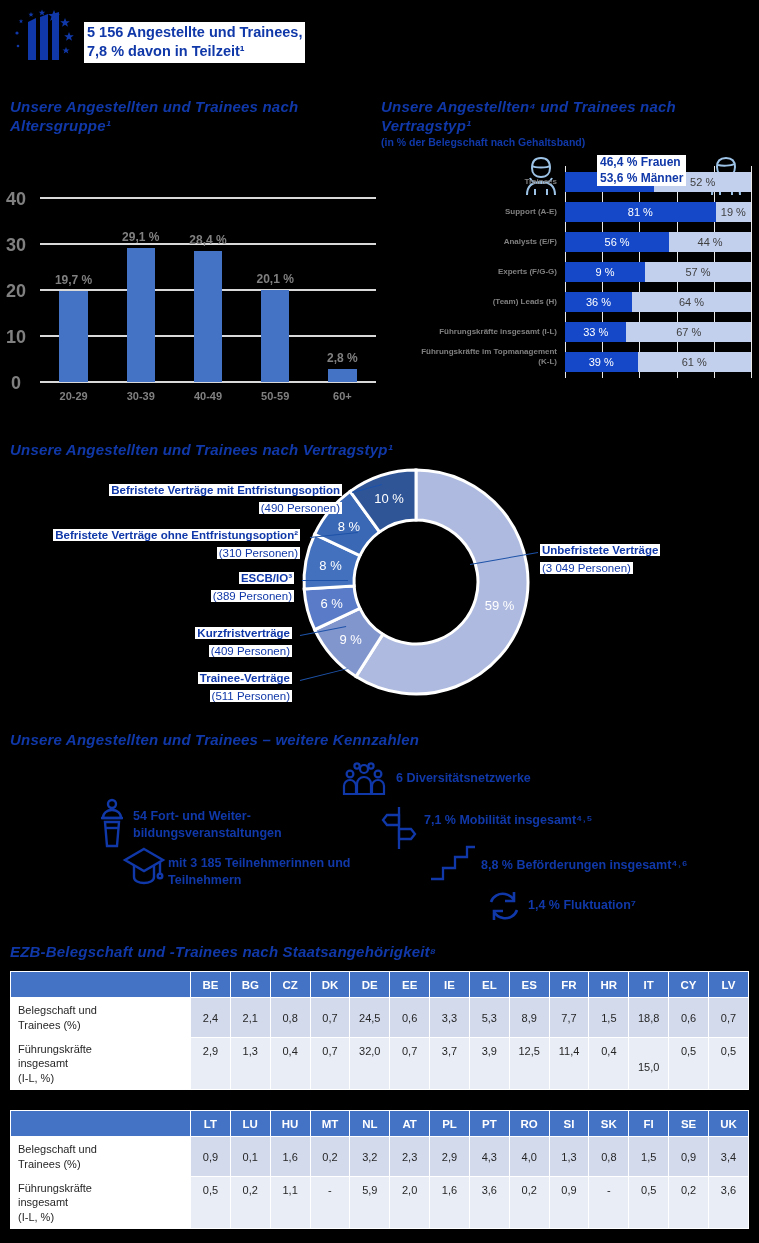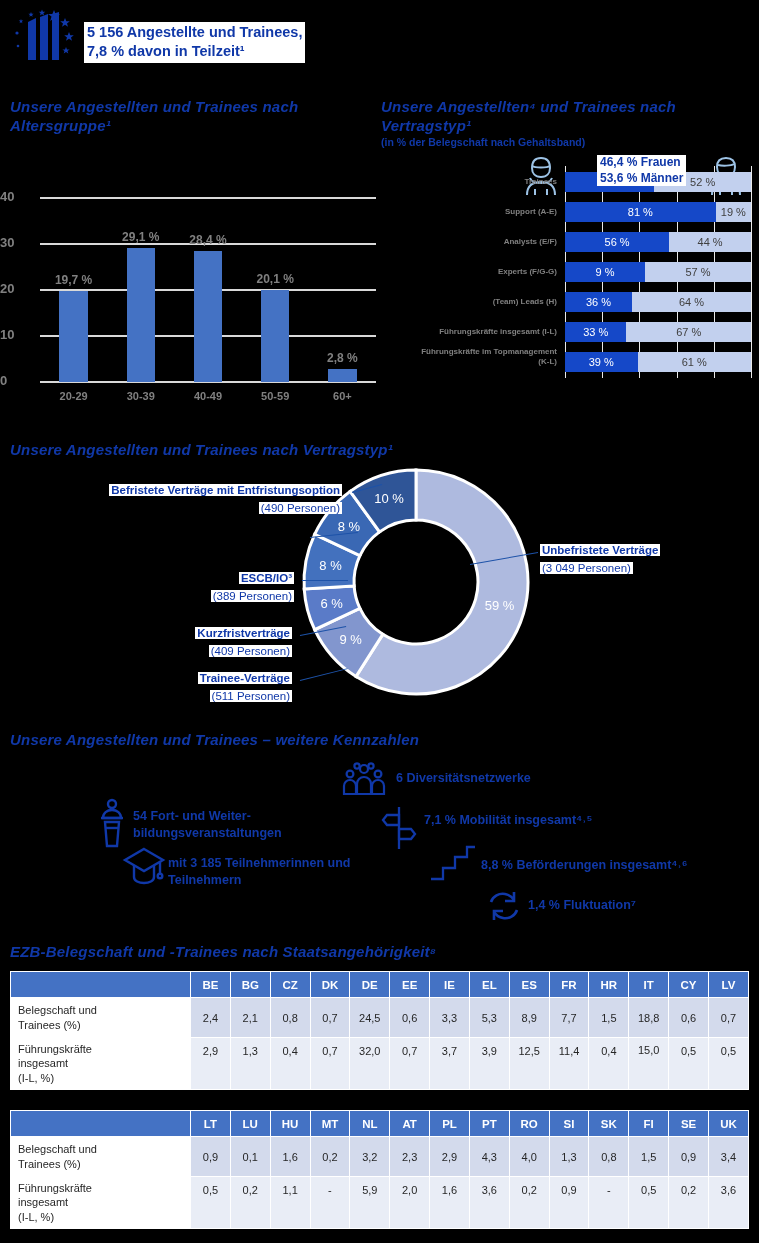--- a/index.html
+++ b/index.html
@@ -34,22 +34,22 @@
 
   #t-age  { left:10px;  top:98px;  width:350px; }
   #t-gen  { left:381px; top:98px;  width:372px; }
   #t-con  { left:10px;  top:441px; width:500px; }
   #t-kpi  { left:10px;  top:731px; width:560px; }
   #t-nat  { left:10px;  top:943px; width:600px; }
 
   
   #barchart { left:0px; top:190px; width:380px; height:225px; }
   .gridline { position:absolute; left:40px; right:4px; height:2px; background:#d9d9d9; }
-  .ytick { position:absolute; left:0; width:32px; text-align:left;
-           color:#808080; font-size:13px; font-weight:bold; }
+  .ytick { position:absolute; left:0; width:32px; text-align:center;
+           color:#808080; font-size:18px; font-weight:bold; }
   .bar { position:absolute; background:#4472c4; }
   .barlabel { position:absolute; color:#808080; font-size:12px; font-weight:bold;
               text-align:center; white-space:nowrap; }
   .xlabel { position:absolute; color:#808080; font-size:11px; font-weight:bold;
             text-align:center; }
 
   
   #genderchart { left:381px; top:148px; width:378px; height:245px; }
   .glabel { position:absolute; right:194px; text-align:right;
             color:#808080; font-size:8px; font-weight:bold; line-height:1.2; }
@@ -237,20 +237,21 @@
       <path d="M4.221006416033589 123.03253818728317 A112 112 0 0 1 14.6593701238058 68.31271934471191 L59.90072274710678 89.60168392296552 A62 62 0 0 0 54.122342837447164 119.89301221081747 Z" fill="#4371be" stroke="#ffffff" stroke-width="3"></path>
       <text x="30.54100918660407" y="103.69782563104202" text-anchor="middle" fill="#ffffff" font-size="13" font-family="&quot;Liberation Sans&quot;, sans-serif">8 %</text>
       <path d="M14.6593701238058 68.31271934471191 A112 112 0 0 1 50.168051743243 25.3900966300059 L79.55731435786666 65.84094634875326 A62 62 0 0 0 59.90072274710678 89.60168392296552 Z" fill="#3a68b4" stroke="#ffffff" stroke-width="3"></path>
       <text x="48.965347878506336" y="64.544112891864" text-anchor="middle" fill="#ffffff" font-size="13" font-family="&quot;Liberation Sans&quot;, sans-serif">8 %</text>
       <path d="M50.168051743243 25.3900966300059 A112 112 0 0 1 115.99999999999999 4 L115.99999999999999 54 A62 62 0 0 0 79.55731435786666 65.84094634875326 Z" fill="#2f5597" stroke="#ffffff" stroke-width="3"></path>
       <text x="89.11552148937956" y="37.25808308232165" text-anchor="middle" fill="#ffffff" font-size="13" font-family="&quot;Liberation Sans&quot;, sans-serif">10 %</text>
     </svg></div>
 <div class="abs" id="callouts" style="left:0;top:440px;width:759px;height:270px;">
     <div class="call" style="left: 84px; top: 40px; width: 258px; text-align: right;"><b>Befristete Verträge mit Entfristungsoption</b><br><span>(490 Personen)</span></div>
     <div class="leader" style="left: 352px; top: 52px; width: 31.0483px; transform: rotate(-14.9314deg);"></div>
+    <div class="call" style="left: 20px; top: 85px; width: 280px; text-align: right;"><b>Befristete Verträge ohne Entfristungsoption²</b><br><span>(310 Personen)</span></div>
     <div class="leader" style="left: 310px; top: 97px; width: 48.2597px; transform: rotate(-5.94686deg);"></div>
     <div class="call" style="left: 160px; top: 128px; width: 134px; text-align: right;"><b>ESCB/IO³</b><br><span>(389 Personen)</span></div>
     <div class="leader" style="left: 302px; top: 140px; width: 46px; transform: rotate(0deg);"></div>
     <div class="call" style="left: 148px; top: 183px; width: 144px; text-align: right;"><b>Kurzfristverträge</b><br><span>(409 Personen)</span></div>
     <div class="leader" style="left: 300px; top: 195px; width: 46.8722px; transform: rotate(-11.0702deg);"></div>
     <div class="call" style="left: 138px; top: 228px; width: 154px; text-align: right;"><b>Trainee-Verträge</b><br><span>(511 Personen)</span></div>
     <div class="leader" style="left: 300px; top: 240px; width: 49.4773px; transform: rotate(-14.0362deg);"></div>
     <div class="call" style="left: 540px; top: 100px; width: 180px;"><b>Unbefristete Verträge</b><br><span>(3 049 Personen)</span></div>
     <div class="leader" style="left: 538px; top: 112px; width: 69.0507px; transform: rotate(169.992deg);"></div>
   </div>
@@ -385,21 +386,21 @@
         <td style="vertical-align: top; padding-top: 7px;">1,3</td>
         <td style="vertical-align: top; padding-top: 7px;">0,4</td>
         <td style="vertical-align: top; padding-top: 7px;">0,7</td>
         <td style="vertical-align: top; padding-top: 7px;">32,0</td>
         <td style="vertical-align: top; padding-top: 7px;">0,7</td>
         <td style="vertical-align: top; padding-top: 7px;">3,7</td>
         <td style="vertical-align: top; padding-top: 7px;">3,9</td>
         <td style="vertical-align: top; padding-top: 7px;">12,5</td>
         <td style="vertical-align: top; padding-top: 7px;">11,4</td>
         <td style="vertical-align: top; padding-top: 7px;">0,4</td>
-        <td style="vertical-align: top; padding-top: 6px;">15,0</td>
+        <td style="vertical-align: top; padding-top: 23px;">15,0</td>
         <td style="vertical-align: top; padding-top: 7px;">0,5</td>
         <td style="vertical-align: top; padding-top: 7px;">0,5</td>
       </tr>
     </tbody>
   </table>
 <table class="tbl" id="table2">
     <thead>
       <tr>
         <th style="width: 180px;"></th>
         <th style="width: auto;">LT</th>

